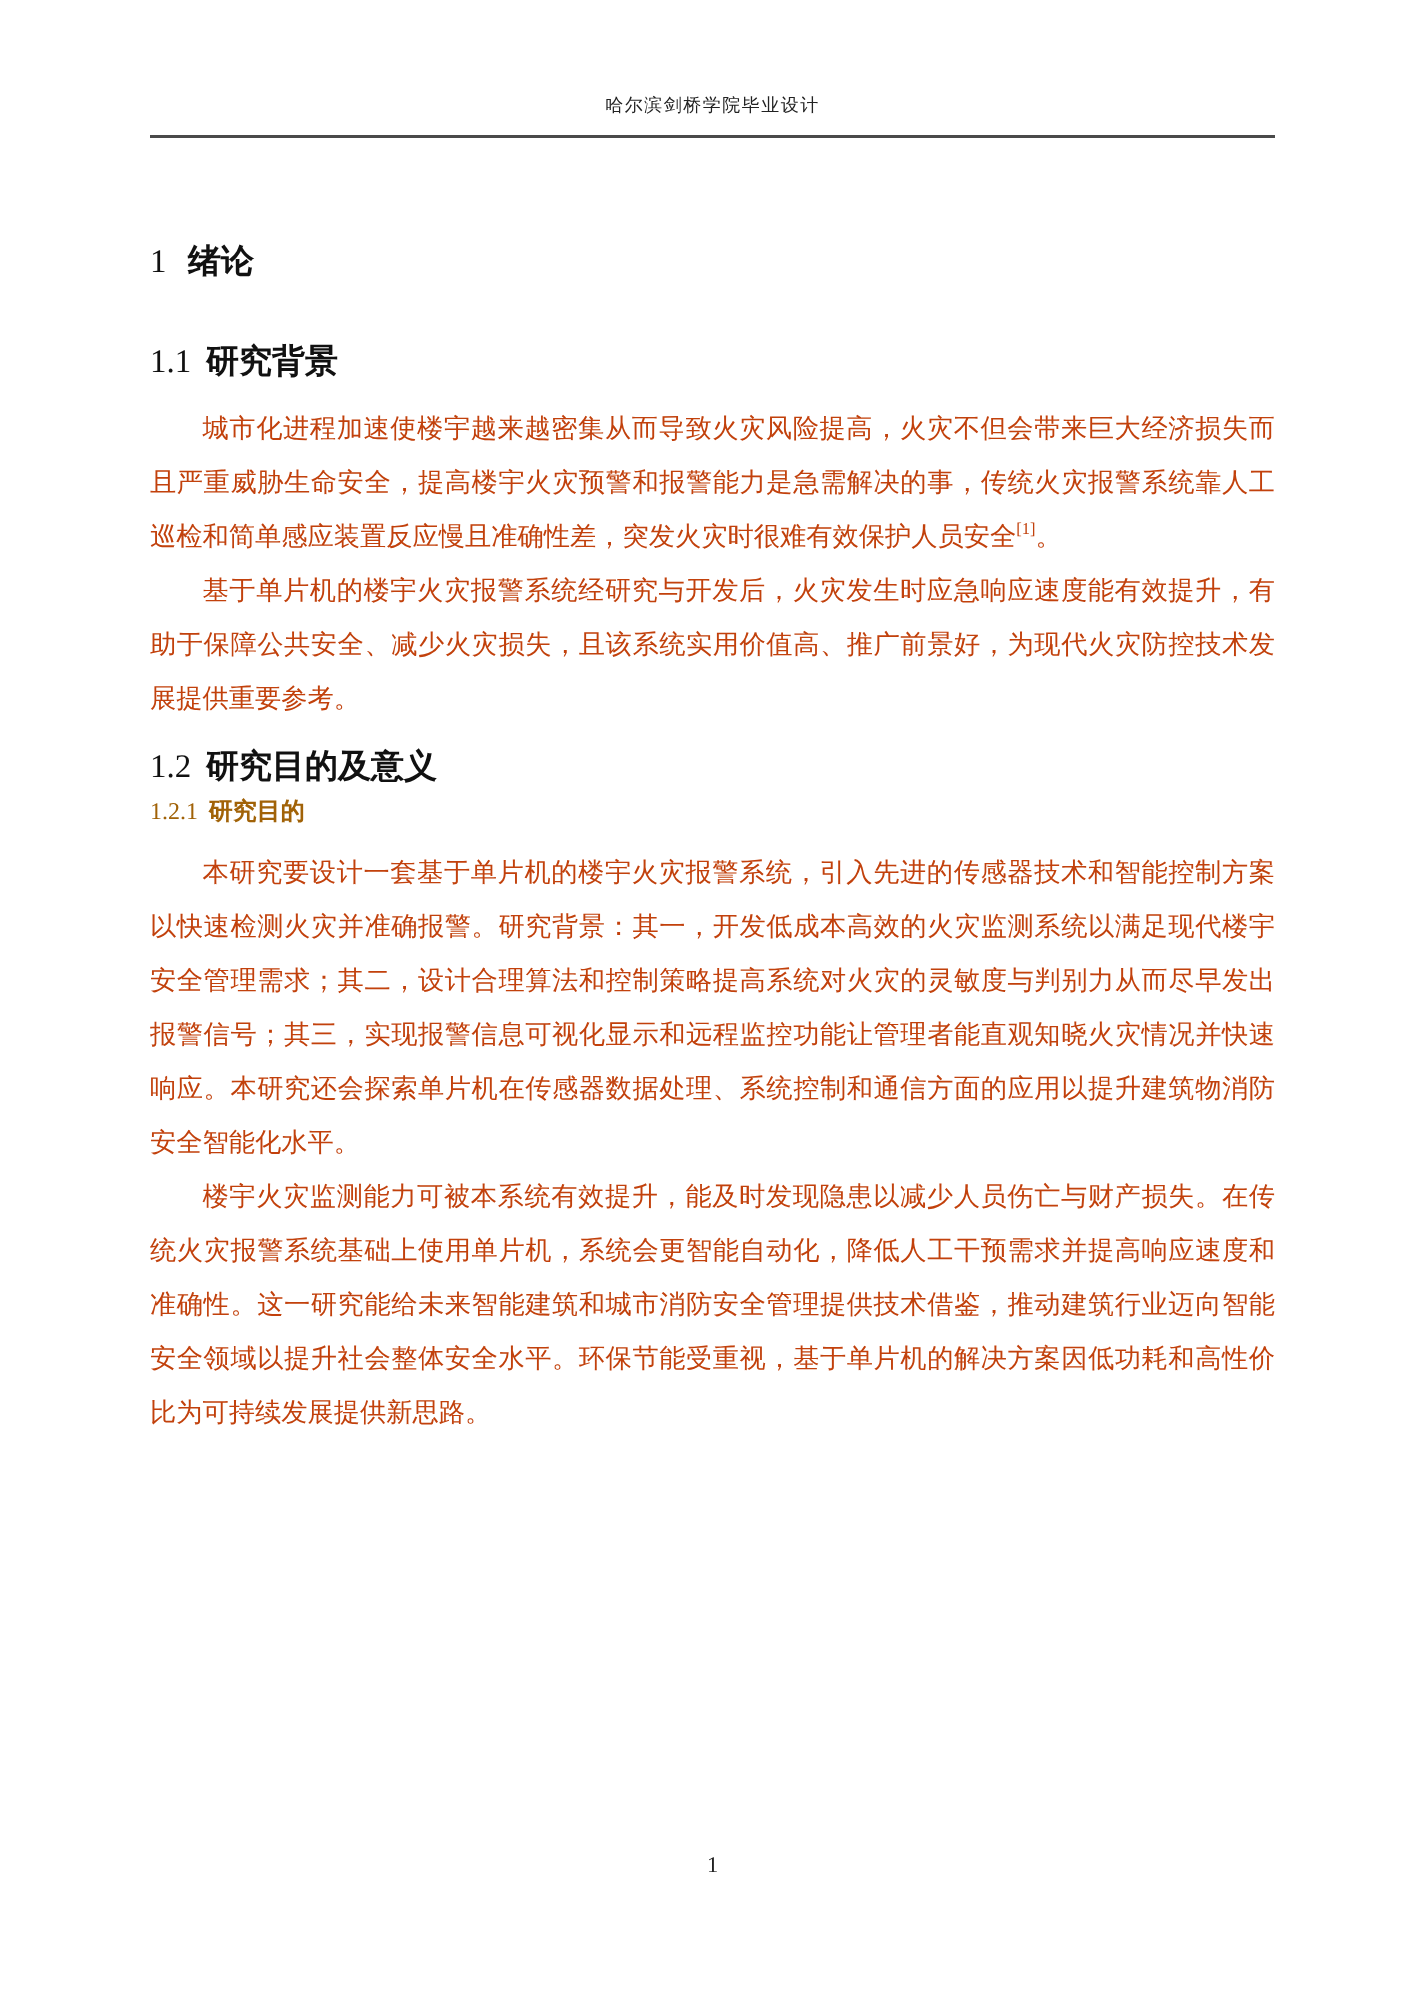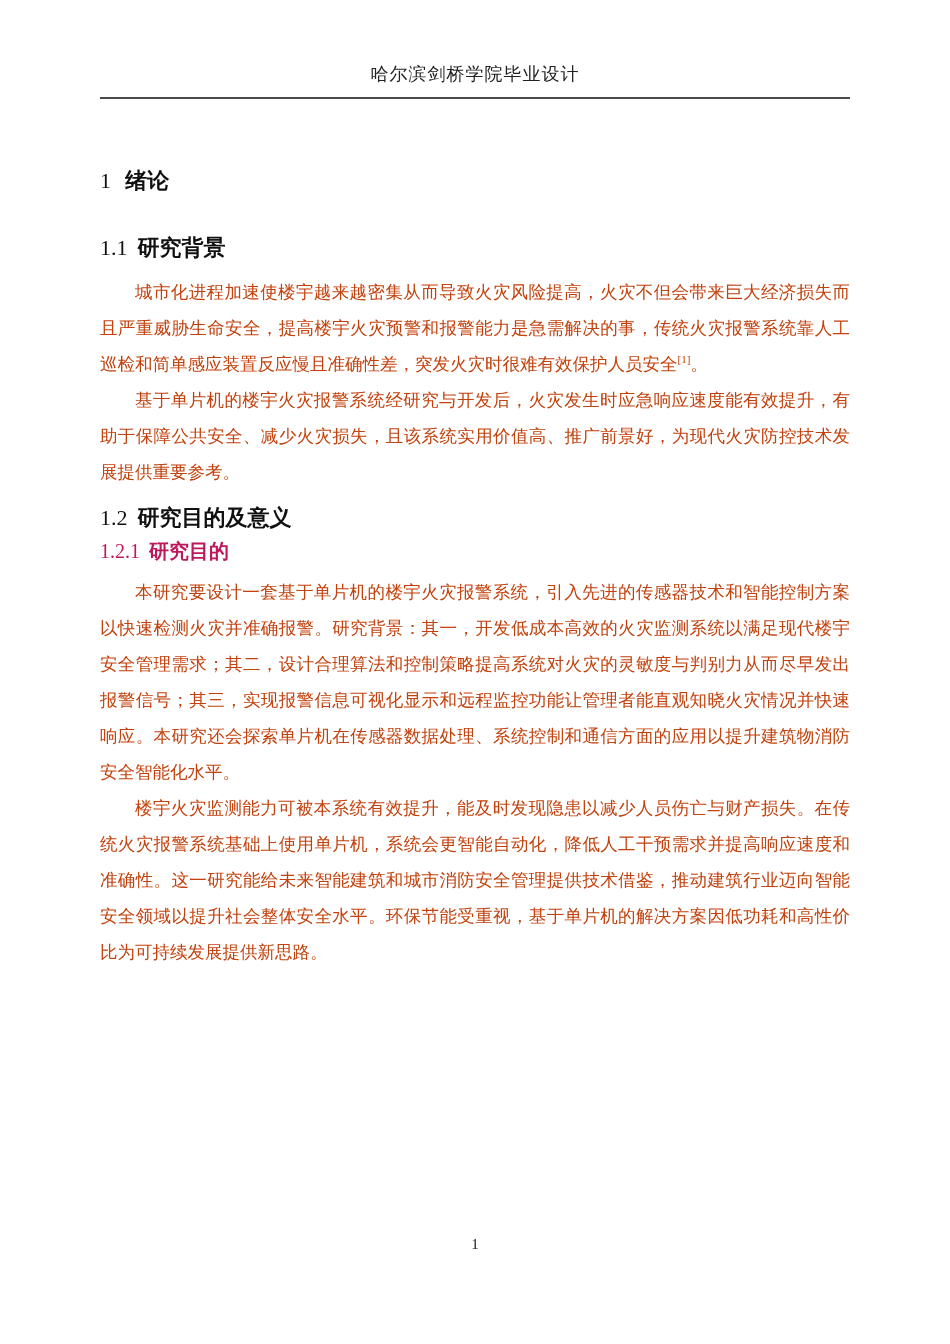--- a/index.html
+++ b/index.html
@@ -14,21 +14,21 @@
   .page {
     position: absolute;
     inset: 0;
     padding: 0 100px;
     background: #ffffff;
   }
   
   .running-header {
     padding-top: 62px;
     text-align: center;
-    font-size: 18px;
+    font-size: 12px;
     letter-spacing: 1px;
     color: #222222;
   }
   .header-divider {
     margin-top: 11px;
     border: none;
     border-top: 2px solid #4a4a4a;
     height: 0;
   }
   
@@ -56,25 +56,25 @@
   }
   h2.section-title .num {
     font-family: "Liberation Serif", "DejaVu Serif", serif;
     font-weight: 500;
     margin-right: 0.45em;
   }
   h2.section-title.mid { margin-top: 16px; margin-bottom: 10px; }
   h3.subsection-title {
     font-family: "Liberation Sans", "DejaVu Sans", sans-serif;
     font-weight: 600;
-    font-size: 20px;
+    font-size: 16px;
     line-height: 1.1;
     margin-top: 8px;
     margin-bottom: 12px;
-    color: #be185d;
+    color: #a16207;
   }
   h3.subsection-title .num {
     font-family: "Liberation Serif", "DejaVu Serif", serif;
     font-weight: 500;
     margin-right: 0.45em;
   }
   h3.subsection-title.later { margin-top: 14px; }
   
   p.body-text {
     font-size: 17.5px;

